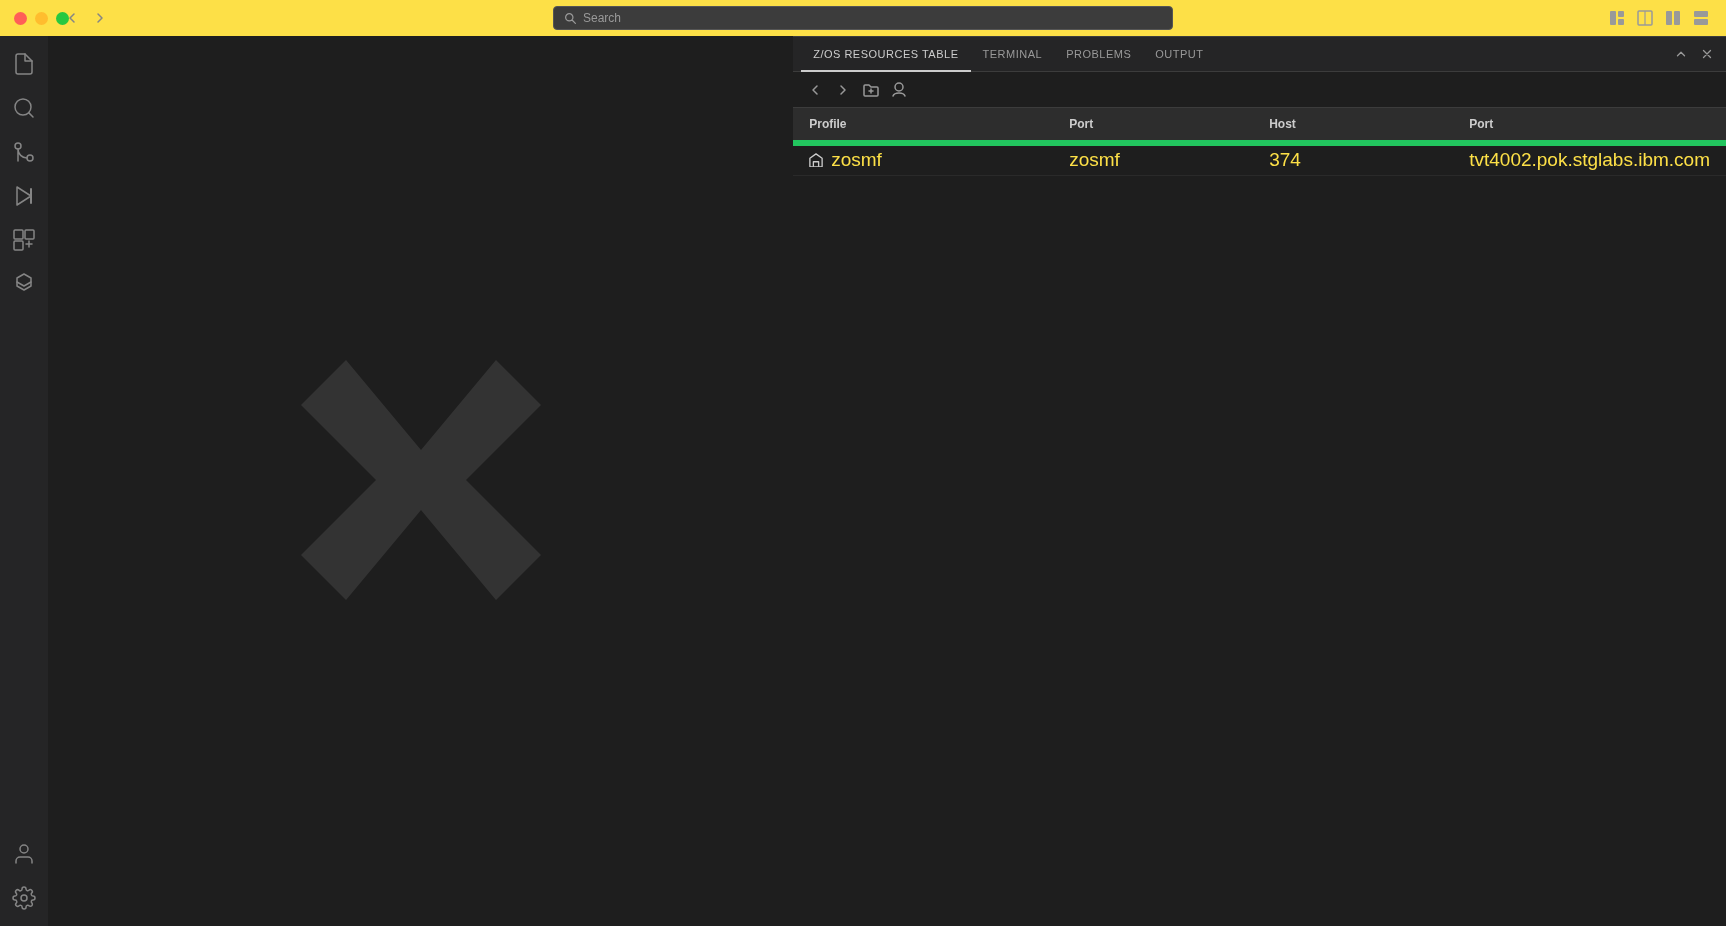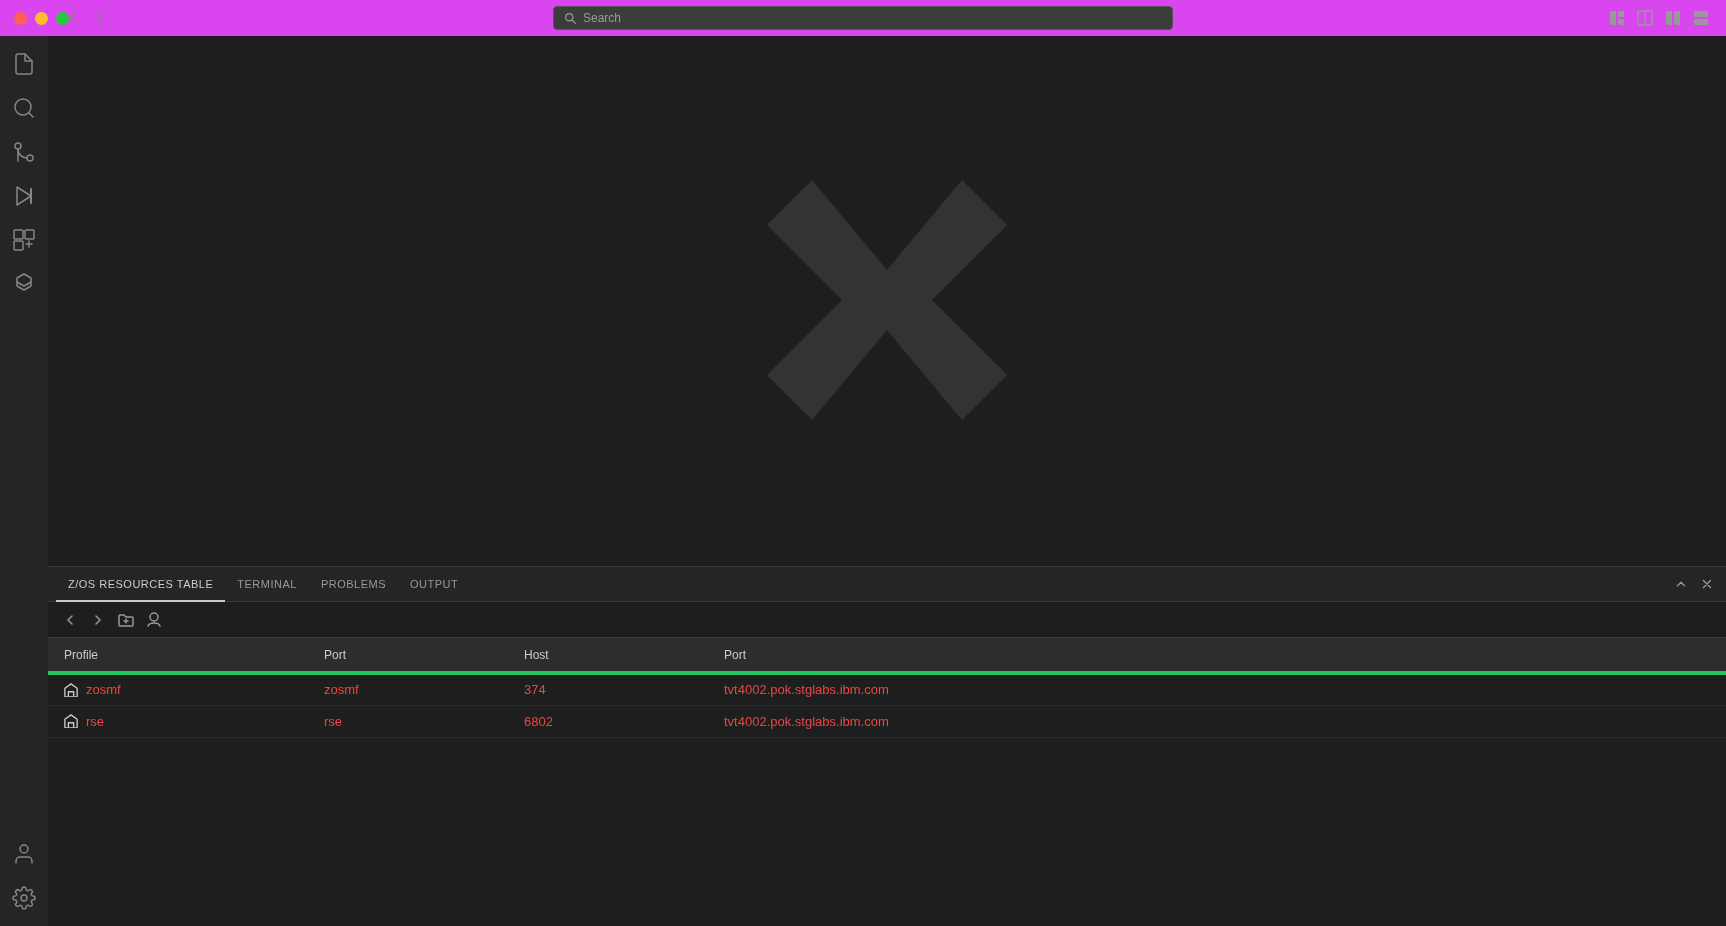--- a/index.html
+++ b/index.html
@@ -12,21 +12,21 @@
       font-size: 13px;
       color: #cccccc;
       overflow: hidden;
       display: flex;
       flex-direction: column;
     }
 
     
     .titlebar {
       height: 36px;
-      background: #d946ef;
+      background: #fde047;
       display: flex;
       align-items: center;
       justify-content: center;
       position: relative;
       flex-shrink: 0;
     }
 
     .titlebar-controls {
       position: absolute;
       left: 14px;
@@ -149,21 +149,21 @@
 
     .activity-item svg {
       width: 24px;
       height: 24px;
     }
 
     
     .editor-area {
       flex: 1;
       display: flex;
-      flex-direction: column;
+      flex-direction: row;
       overflow: hidden;
     }
 
     
     .editor-content {
       flex: 1;
       background: #1e1e1e;
       display: flex;
       align-items: center;
       justify-content: center;
@@ -273,39 +273,39 @@
 
     .panel-table thead tr {
       background: #2d2d2d;
       height: 35px;
     }
 
     .panel-table thead th {
       text-align: left;
       padding: 0 16px;
       font-size: 12px;
-      font-weight: 400;
+      font-weight: 700;
       color: #cccccc;
-      border-bottom: 4px solid #22c55e;
+      border-bottom: 6px solid #22c55e;
     }
 
     .panel-table thead th:first-child { width: 260px; }
     .panel-table thead th:nth-child(2) { width: 200px; }
     .panel-table thead th:nth-child(3) { width: 200px; }
 
     .panel-table tbody tr {
       height: 32px;
       border-bottom: 1px solid #2a2a2a;
       cursor: pointer;
     }
 
     .panel-table tbody td {
       padding: 0 16px;
-      font-size: 13px;
-      color: #ef4444;
+      font-size: 19px;
+      color: #fde047;
       vertical-align: middle;
     }
 
     .table-profile-cell {
       display: flex;
       align-items: center;
       gap: 8px;
     }
 
     .home-icon {
@@ -529,35 +529,19 @@
                         <polyline points="5 15 5 10 11 10 11 15"></polyline>
                       </svg>
                     </span>
                     <span>zosmf</span>
                   </div>
                 </td>
                 <td>zosmf</td>
                 <td>374</td>
                 <td>tvt4002.pok.stglabs.ibm.com</td>
               </tr>
-              <tr>
-                <td>
-                  <div class="table-profile-cell">
-                    <span class="home-icon">
-                      <svg width="14" height="14" viewBox="0 0 16 16" fill="none" stroke="currentColor" stroke-width="1.5" stroke-linecap="round" stroke-linejoin="round">
-                        <path d="M1 6l7-5 7 5v9a1 1 0 01-1 1H2a1 1 0 01-1-1V6z"></path>
-                        <polyline points="5 15 5 10 11 10 11 15"></polyline>
-                      </svg>
-                    </span>
-                    <span>rse</span>
-                  </div>
-                </td>
-                <td>rse</td>
-                <td>6802</td>
-                <td>tvt4002.pok.stglabs.ibm.com</td>
-              </tr>
             </tbody>
         </table>
       </div>
 
     </div>
   </div>
 </div>
 
 </body></html>

